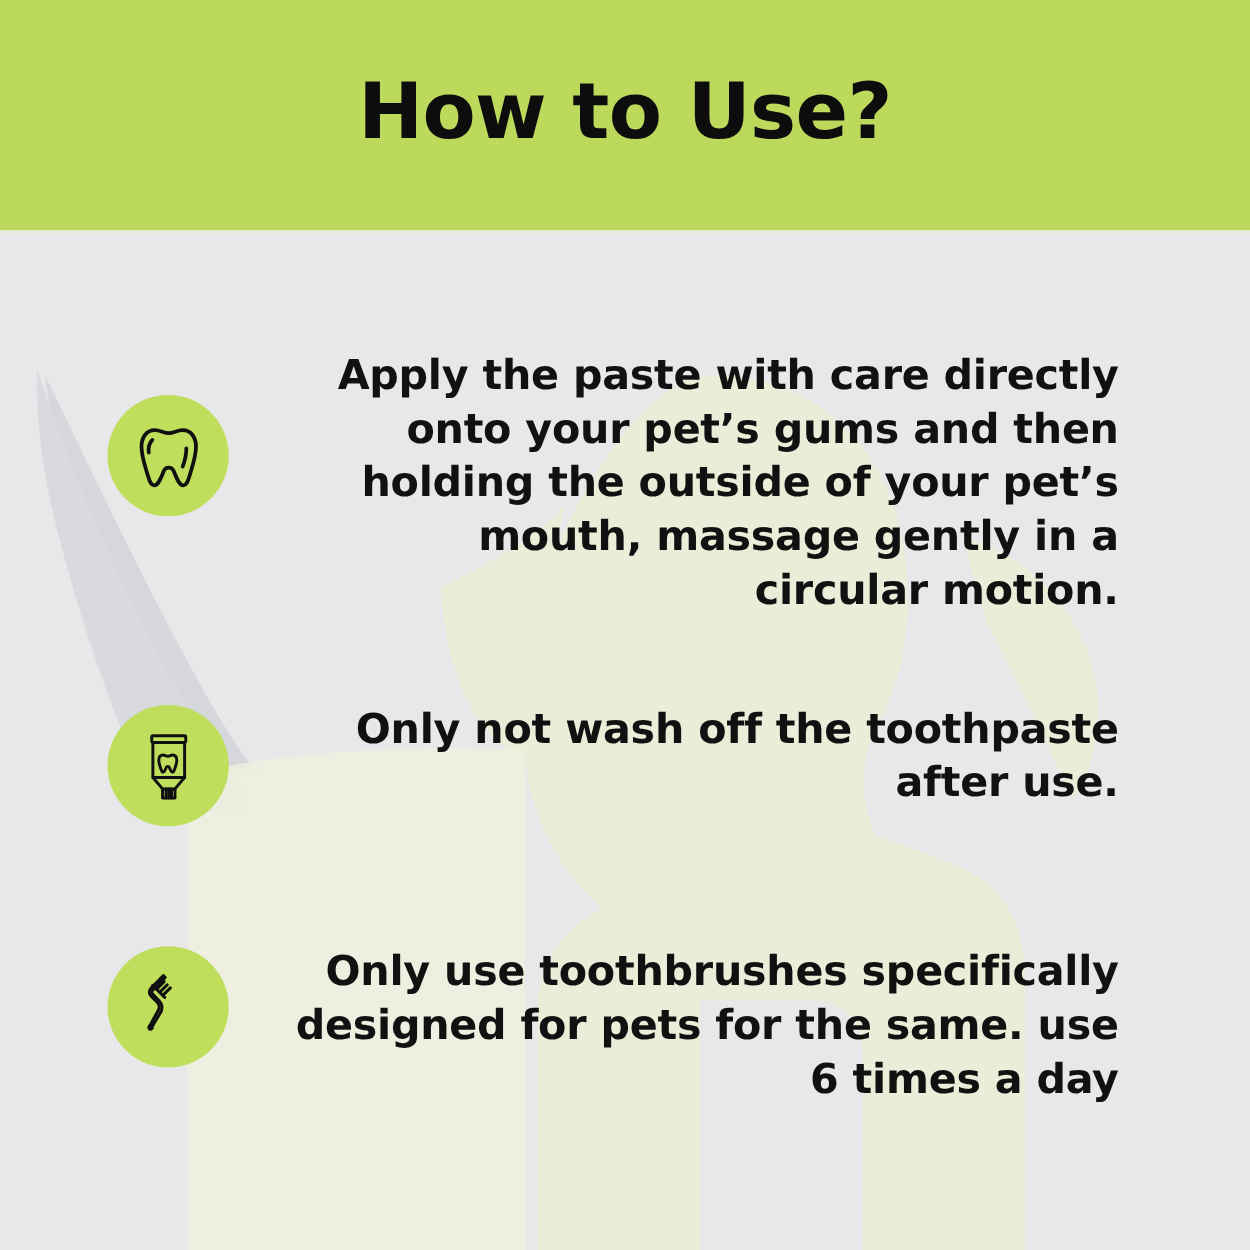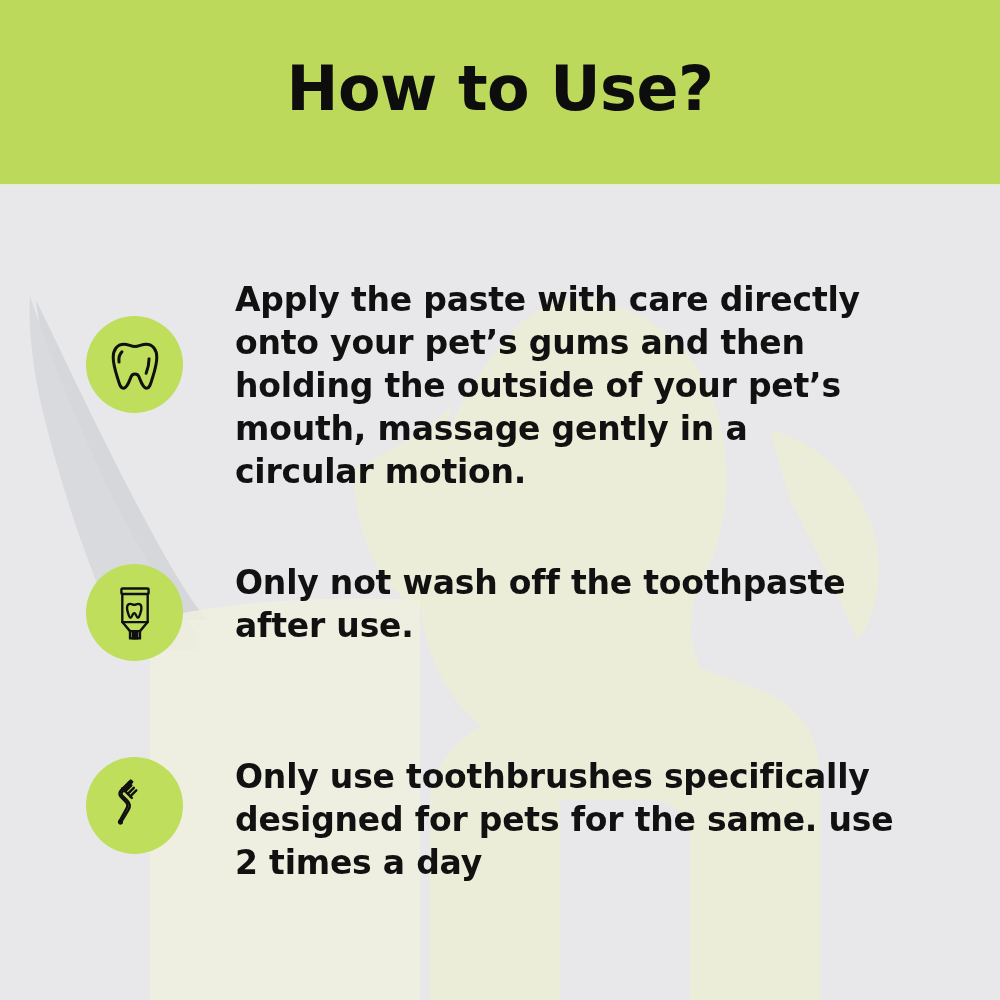--- a/index.html
+++ b/index.html
@@ -72,20 +72,21 @@
     top: 188px;
     width: 1000px;
     height: 812px;
     z-index: 1;
   }
 
   .step {
     position: absolute;
     display: flex;
     align-items: flex-start;
+    text-align: right;
   }
   .step-1 { left: 86px; top: 90px;  }
   .step-2 { left: 86px; top: 373px; }
   .step-3 { left: 86px; top: 567px; }
 
   .icon-badge {
     position: relative;
     flex: 0 0 auto;
     width: 97px;
     height: 97px;
@@ -228,17 +229,17 @@
             <path d="M11 20 L 13 20 L 13 17 L 11 17 Z"></path>
             <path d="M14.8 20 L 14.8 28.5"></path>
             <path d="M18.3 20 L 18.3 28.5"></path>
             <path d="M21.8 20 L 21.8 28.5"></path>
             <path d="M10.4 28.5 L 24 28.5"></path>
             <path d="M31.6 53 C 31.6 54.2 32.2 55 33.2 55
                      C 34.1 55 34.6 54.2 34.4 53"></path>
           </g>
         </svg>
       </div>
-      <div class="step-text">Only use toothbrushes specifically designed for pets for the same. use 2 times a day</div>
+      <div class="step-text">Only use toothbrushes specifically designed for pets for the same. use 6 times a day</div>
     </div>
 
   </div>
 </div>
 
 </body></html>

